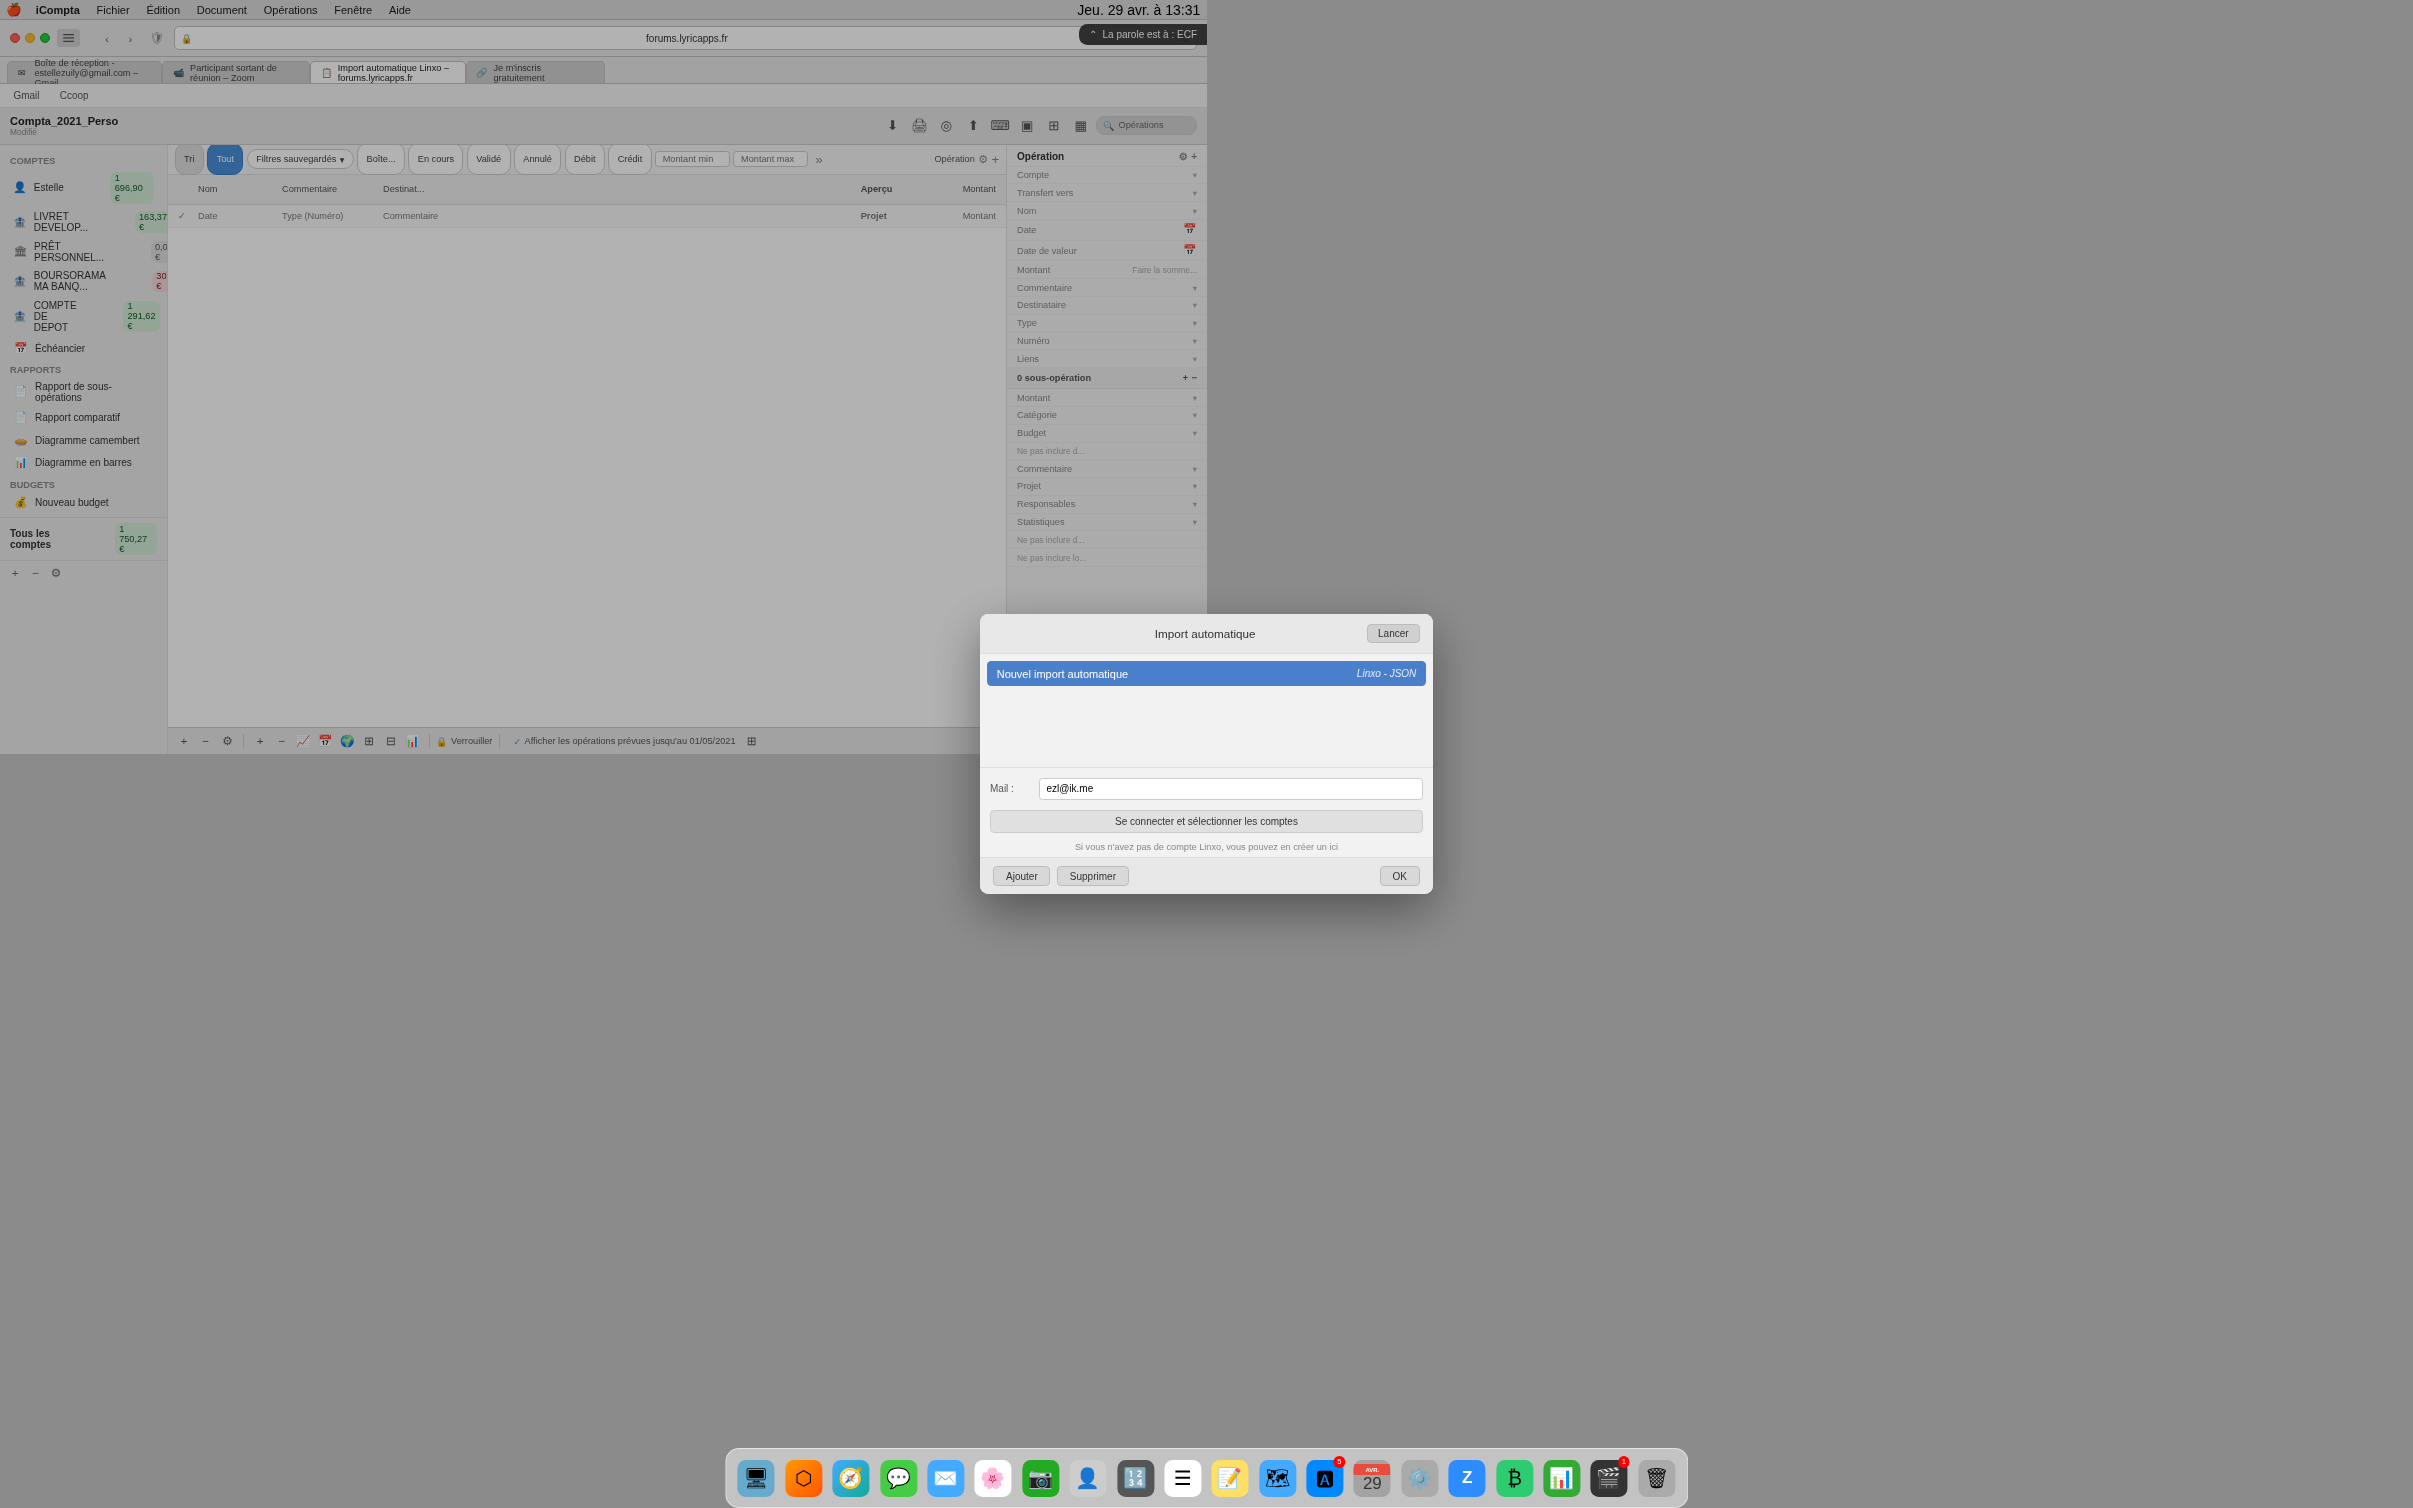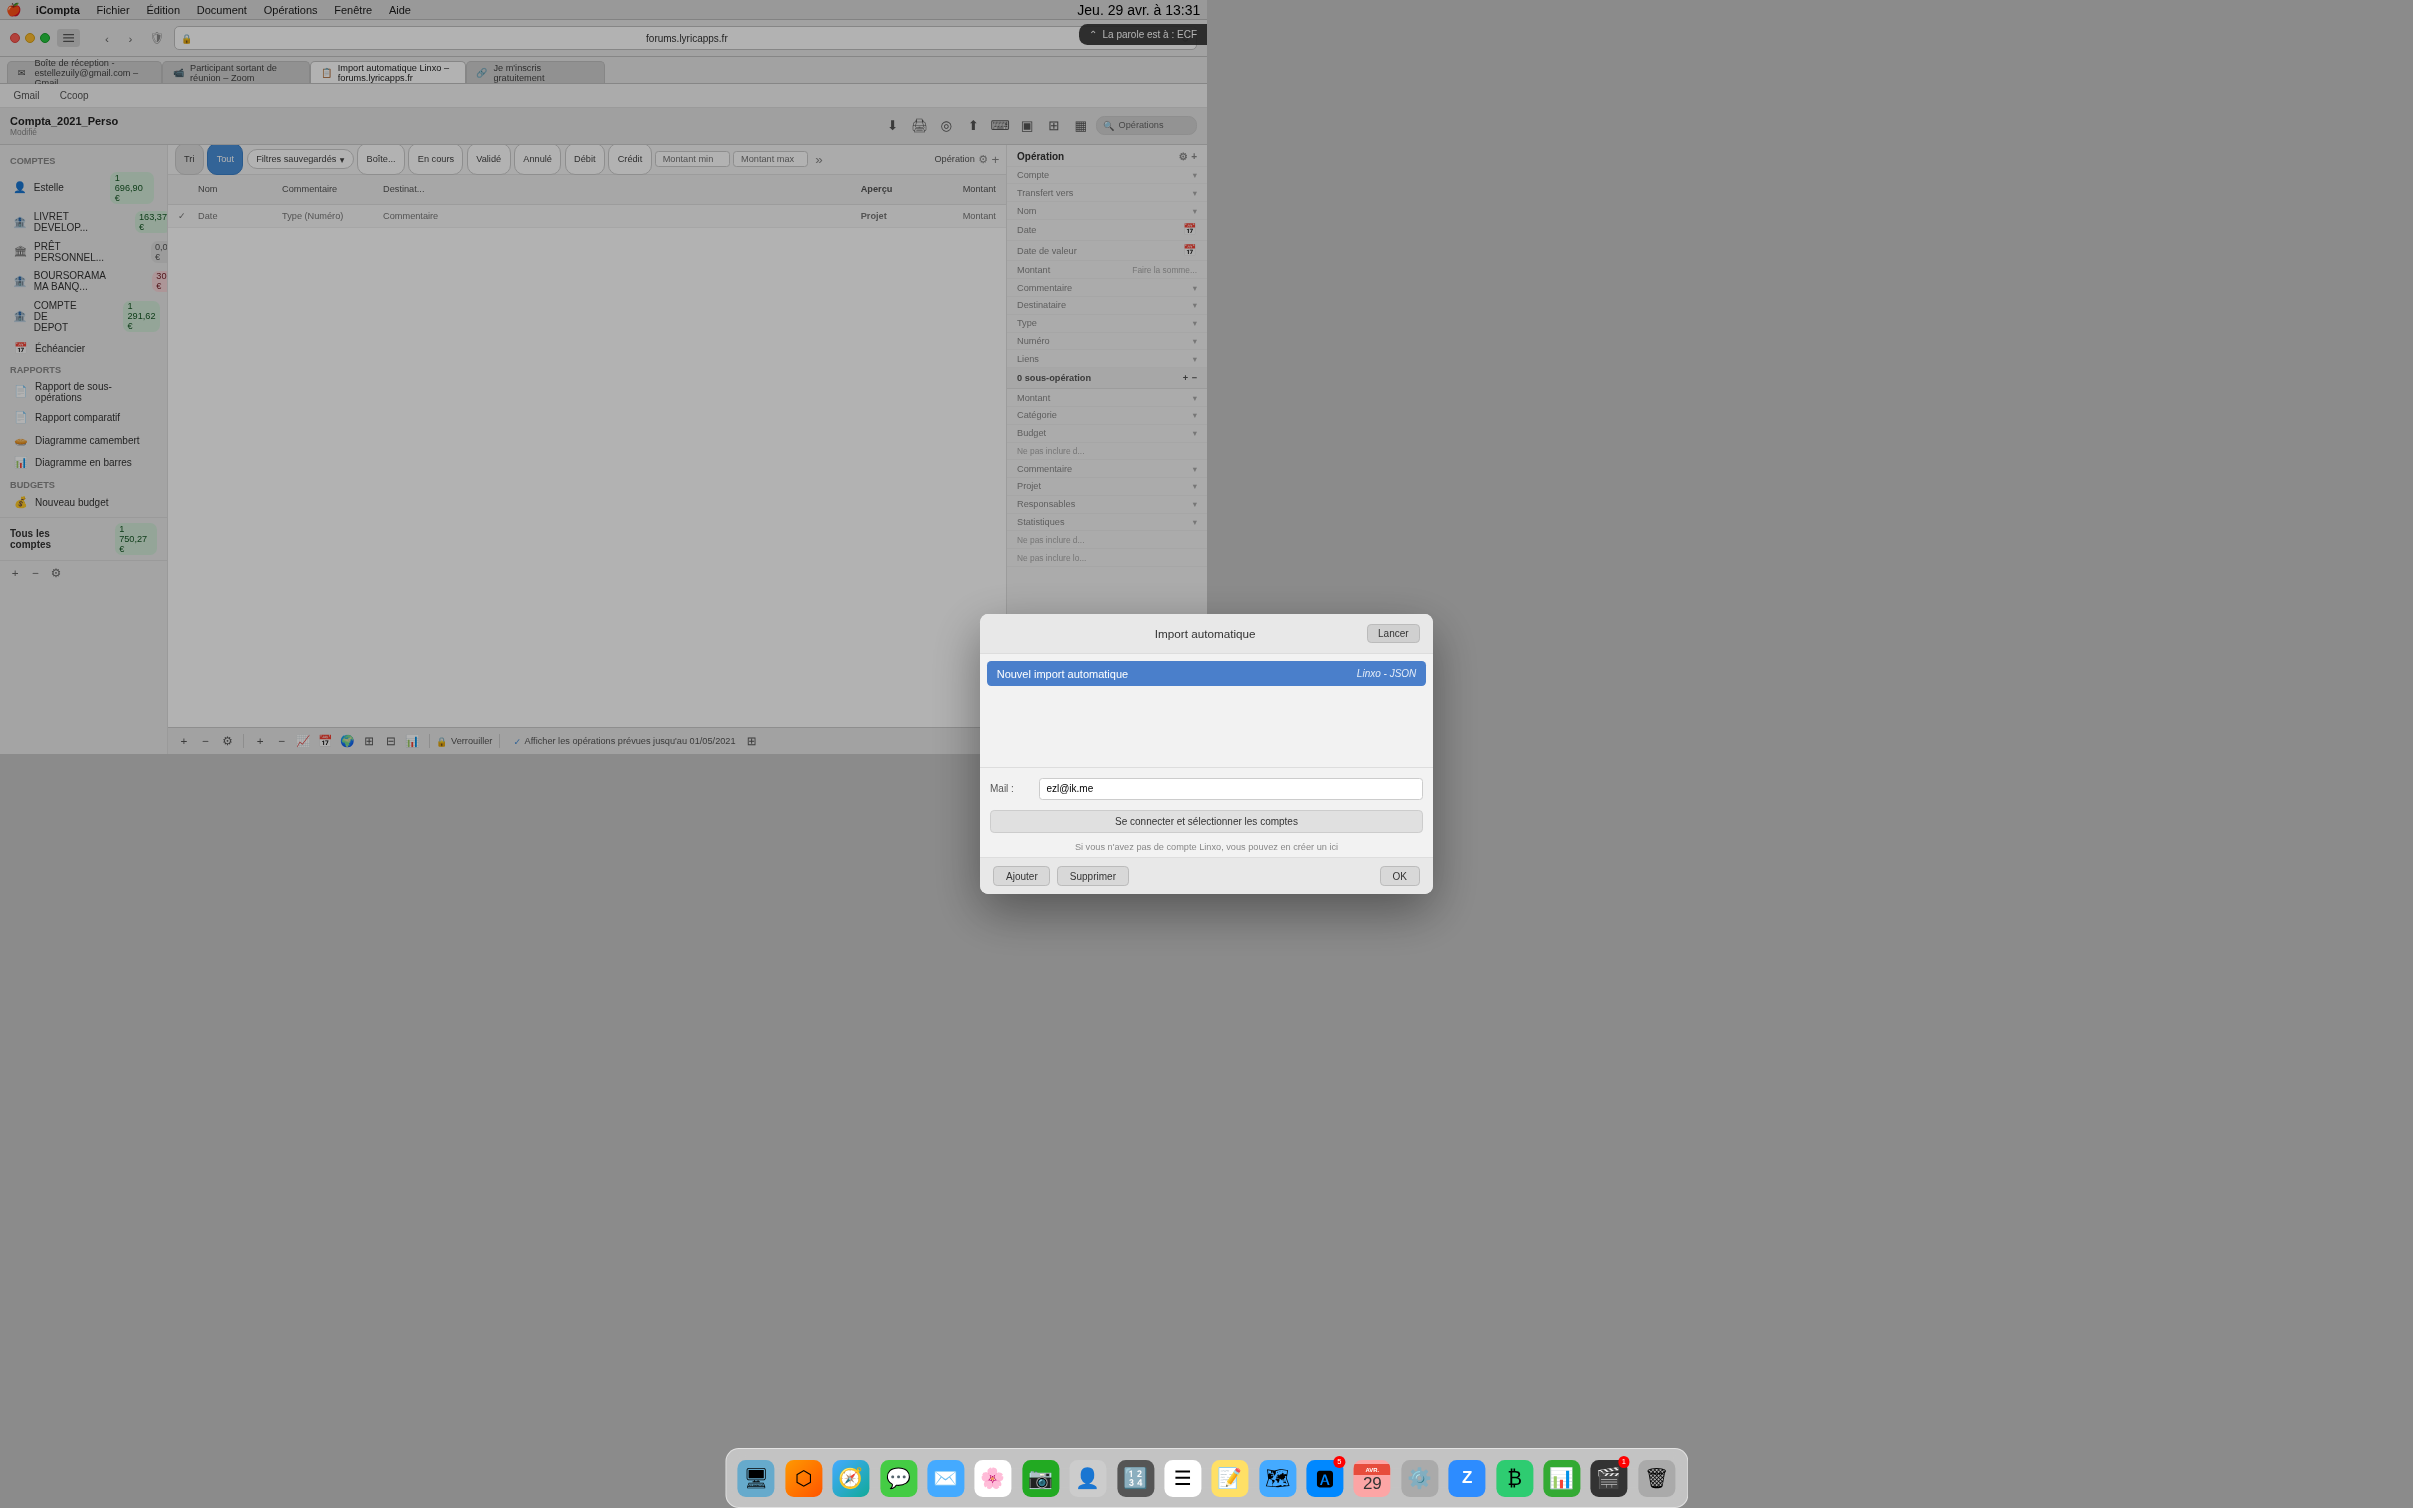--- a/index.html
+++ b/index.html
@@ -580,21 +580,21 @@
       position: absolute;
       top: 0; right: 1.7px;
       background: red;
       color: white;
       font-size: 7.5px;
       width: 11.7px; height: 11.7px;
       border-radius: 50%;
       display: flex; align-items: center; justify-content: center;
     }
     .dock-date-icon {
-      background: #fca5a5;
+      background: #a3a3a3;
       width: 37px; height: 37px;
       border-radius: 8.4px;
       display: flex; flex-direction: column;
       align-items: center; justify-content: center;
       overflow: hidden;
     }
     .dock-date-top {
       background: #e74c3c;
       width: 100%;
       height: 11.7px;

